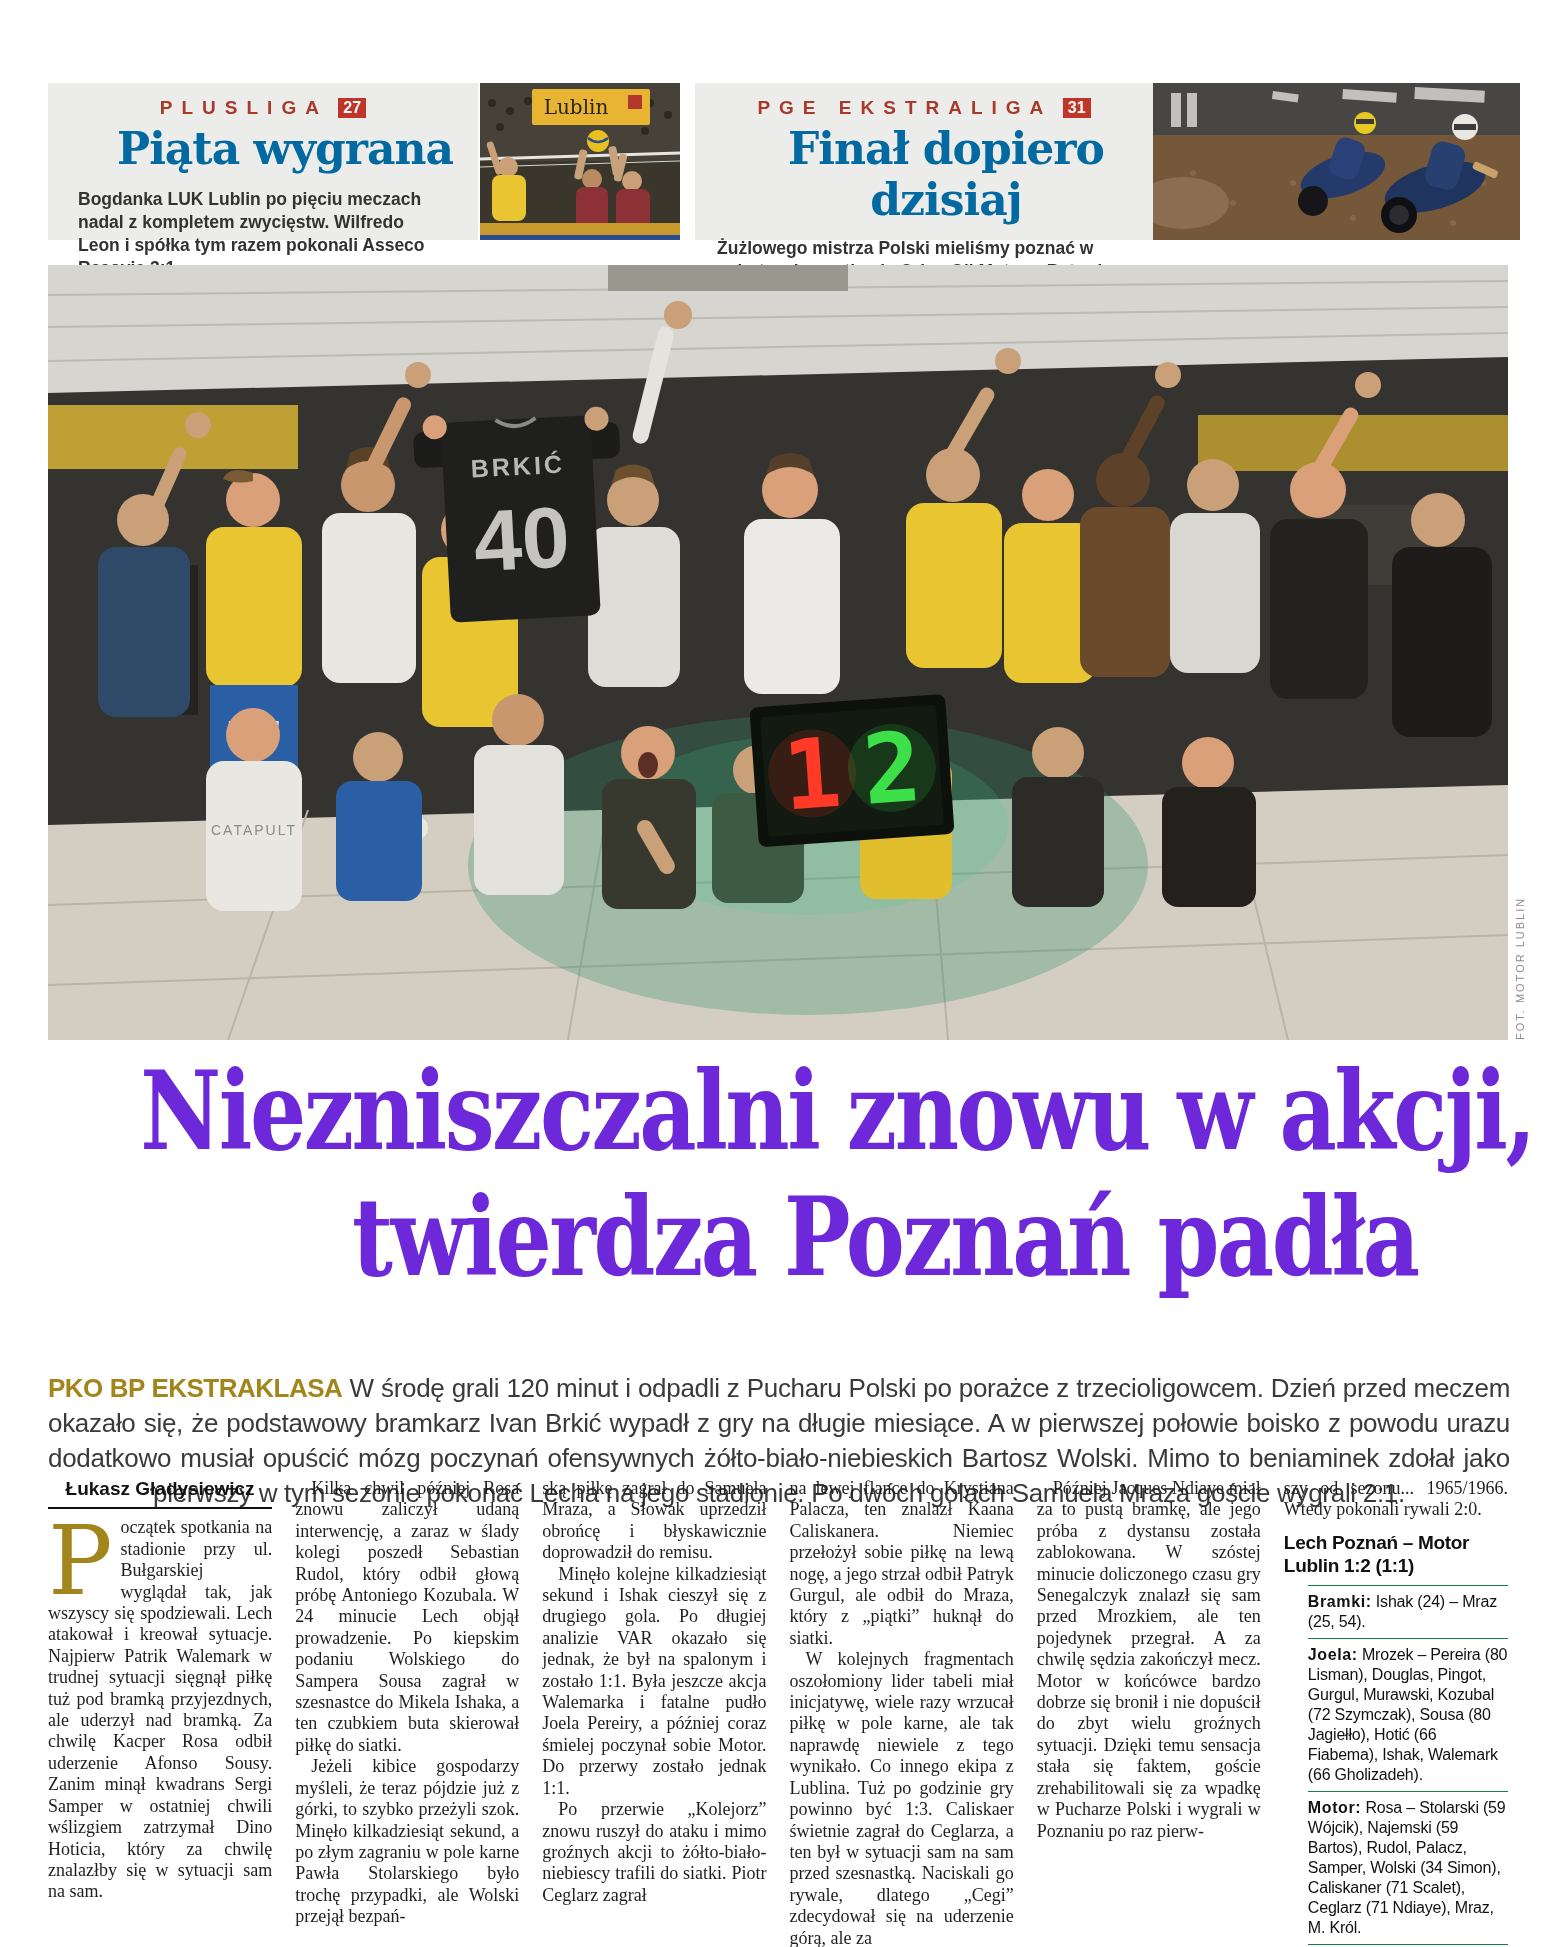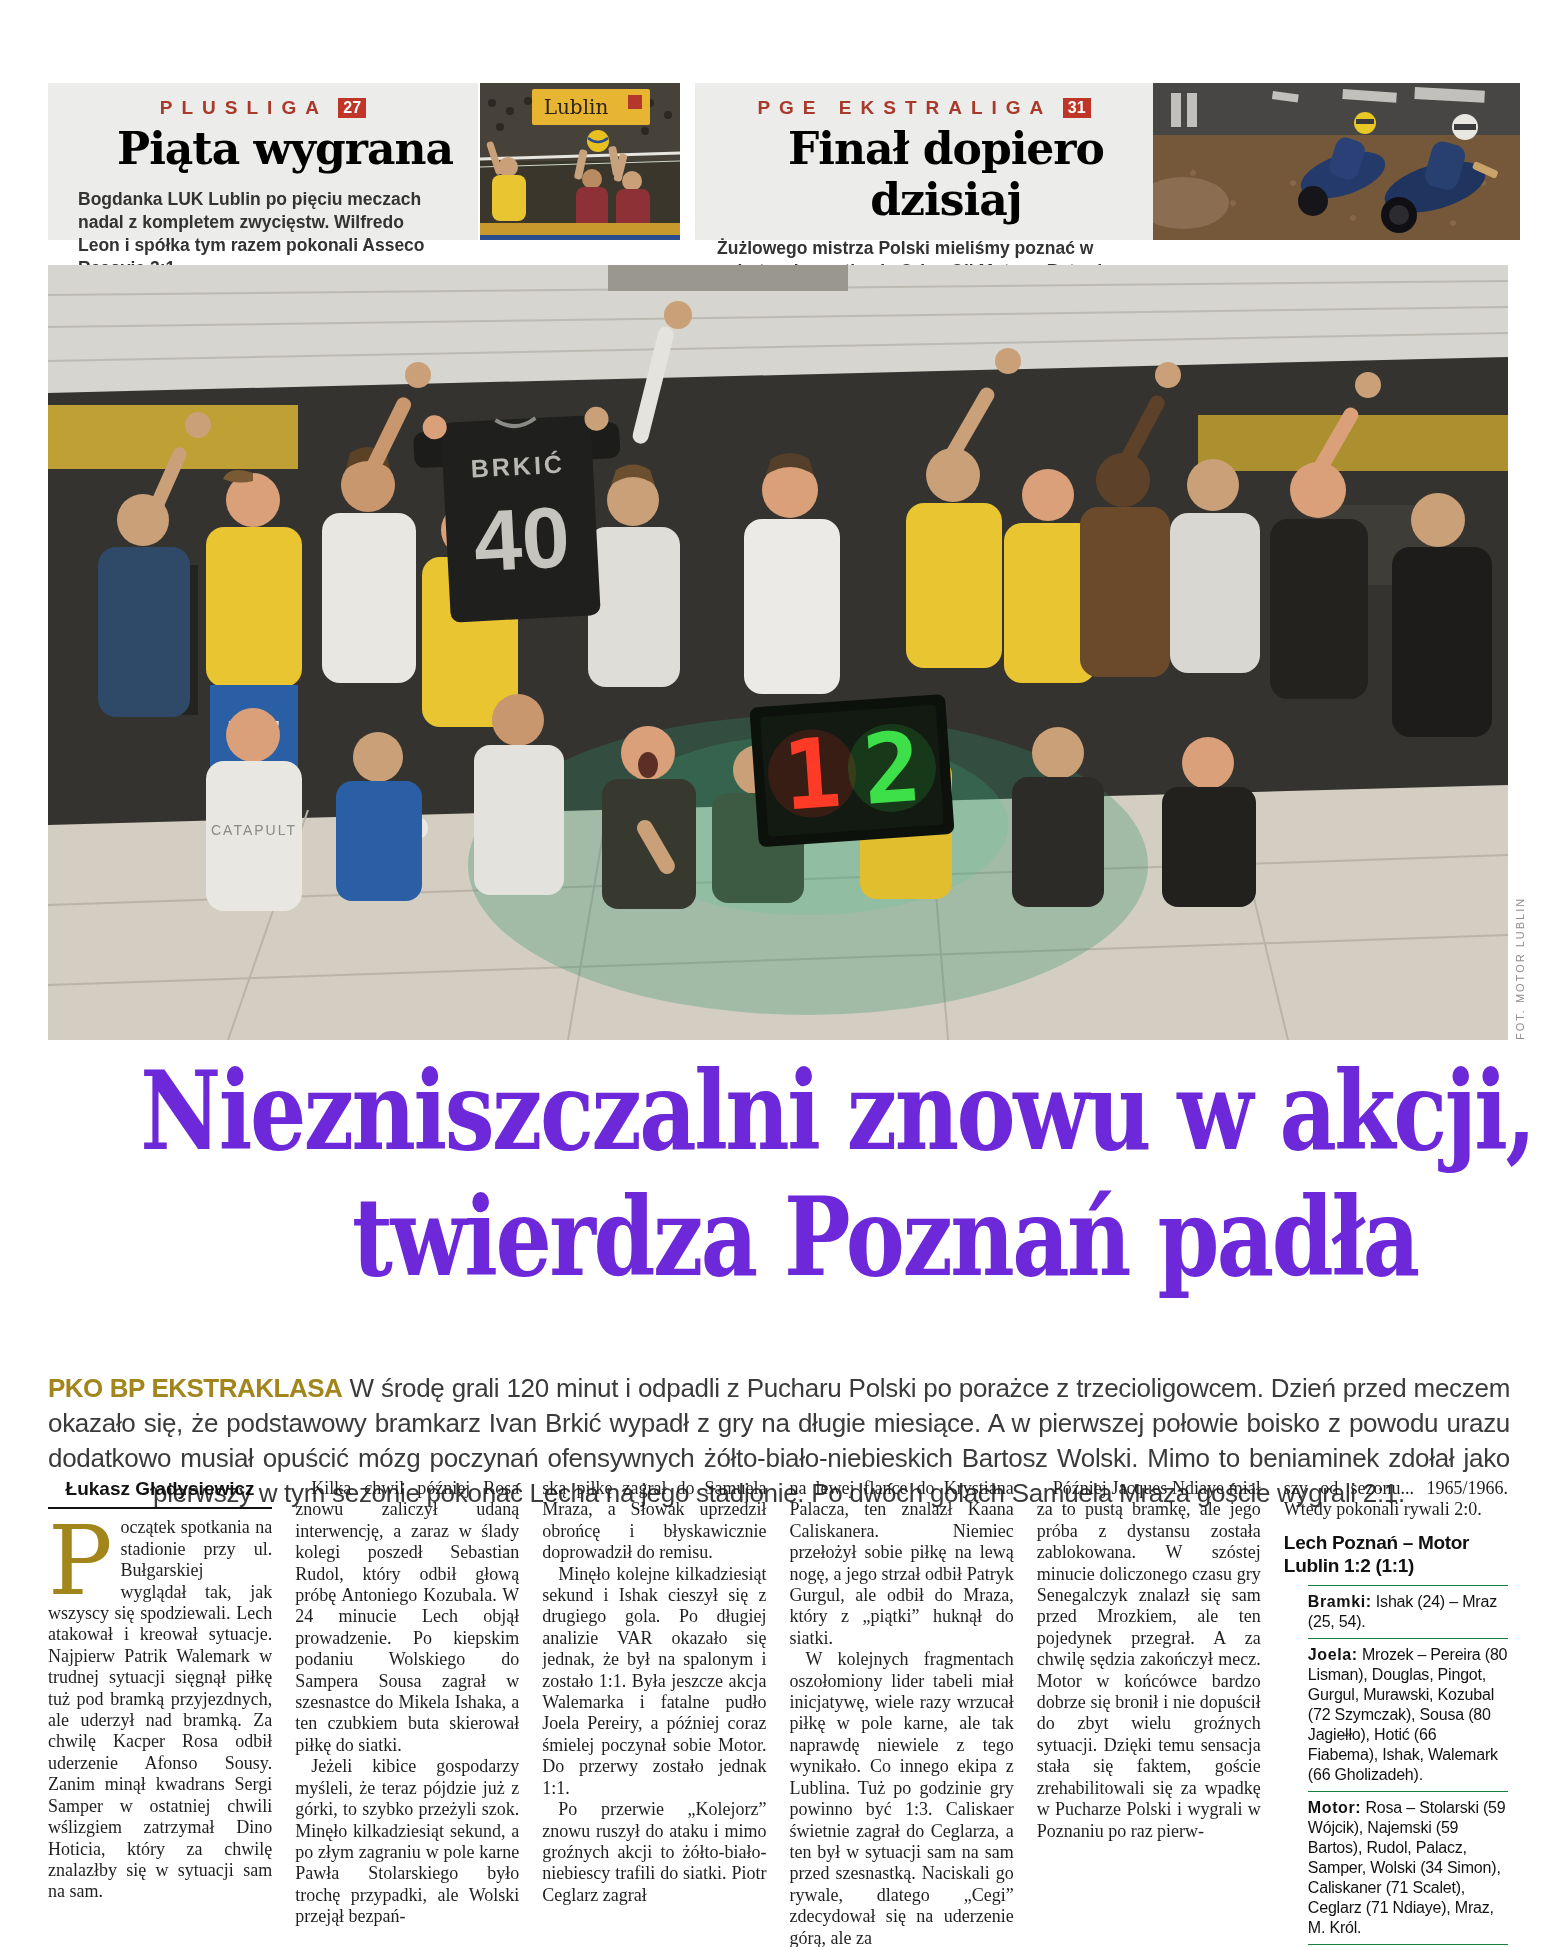--- a/index.html
+++ b/index.html
@@ -8,21 +8,21 @@
 
   
   .panel{position:absolute;top:83px;height:157px;background:#ececea;}
   .panel-left{left:48px;width:430px;}
   .panel-right{left:695px;width:458px;}
   .kicker-row{text-align:center;margin-top:14px;font-family:"Liberation Sans",sans-serif;}
   .kicker{display:inline-block;color:#a93a2b;font-weight:bold;font-size:19px;letter-spacing:9px;vertical-align:middle;}
   .page-badge{display:inline-block;background:#bf3527;color:#fff;font-weight:bold;font-size:16px;
               padding:1px 5px;margin-left:6px;vertical-align:middle;letter-spacing:0;text-align:center;}
   .panel-headline{text-align:center;font-family:"DejaVu Serif",serif;font-weight:bold;
-                  font-size:44px;color:#000000;margin-top:4px;letter-spacing:-1px;padding-left:44px;}
+                  font-size:44px;color:#0369a1;margin-top:4px;letter-spacing:-1px;padding-left:44px;}
   .panel-sub{font-family:"Liberation Sans",sans-serif;font-weight:bold;font-size:17.5px;
              line-height:23px;color:#333;margin:14px 30px 0 30px;}
   .panel-right .panel-sub{margin:12px 22px 0 22px;}
   .topphoto{position:absolute;top:83px;height:185px;overflow:hidden;}
   .topphoto svg{display:block;}
   .photo-volleyball{left:480px;width:200px;}
   .photo-speedway{left:1153px;width:367px;}
 
   
   .main-photo{position:absolute;left:48px;top:265px;width:1460px;height:775px;overflow:hidden;background:#2e2d2b;}

